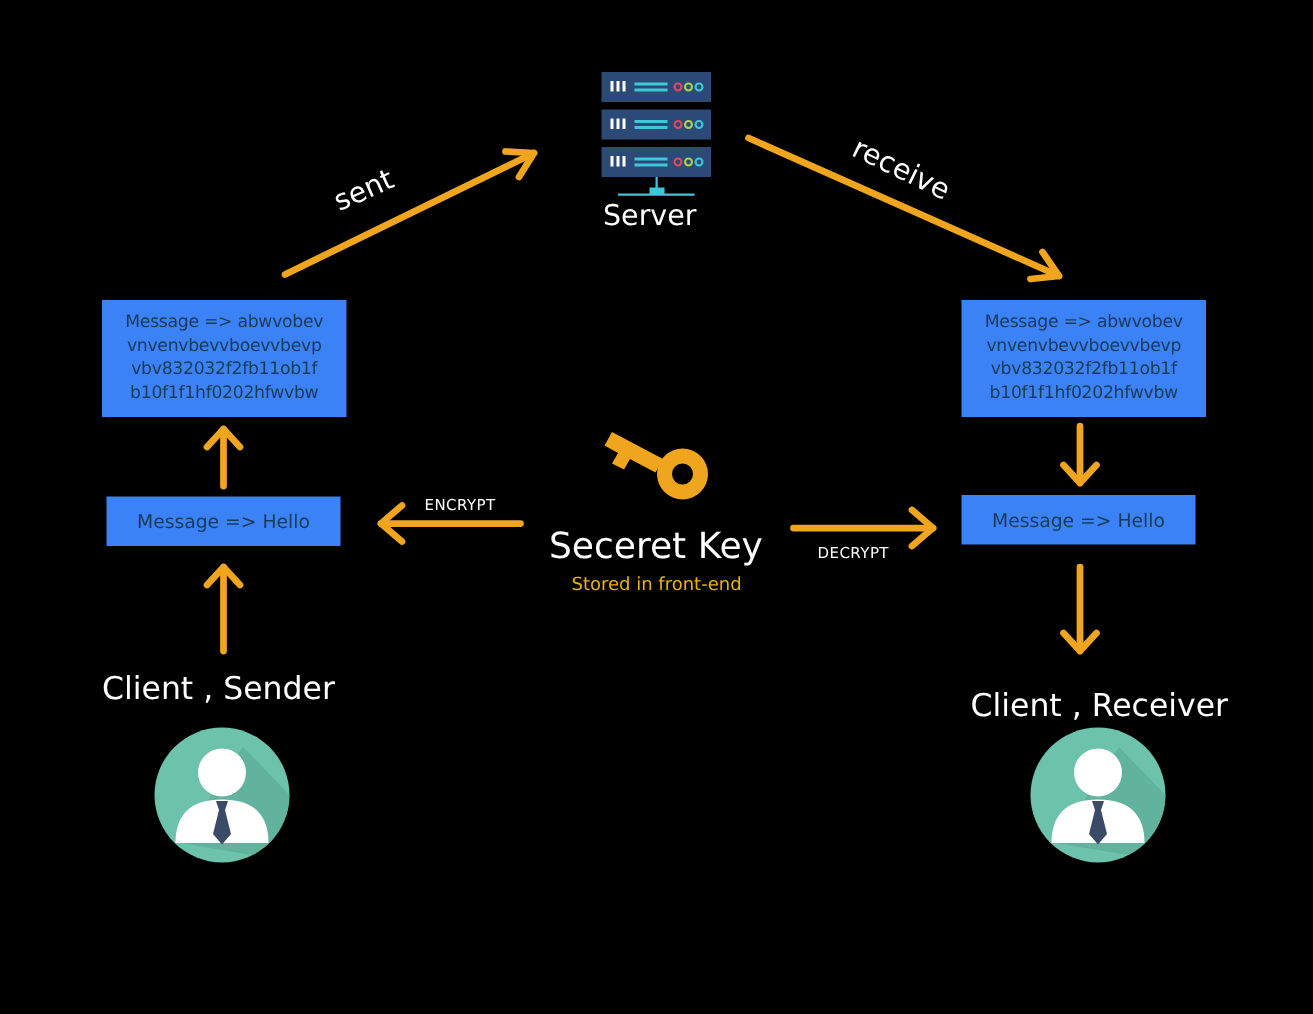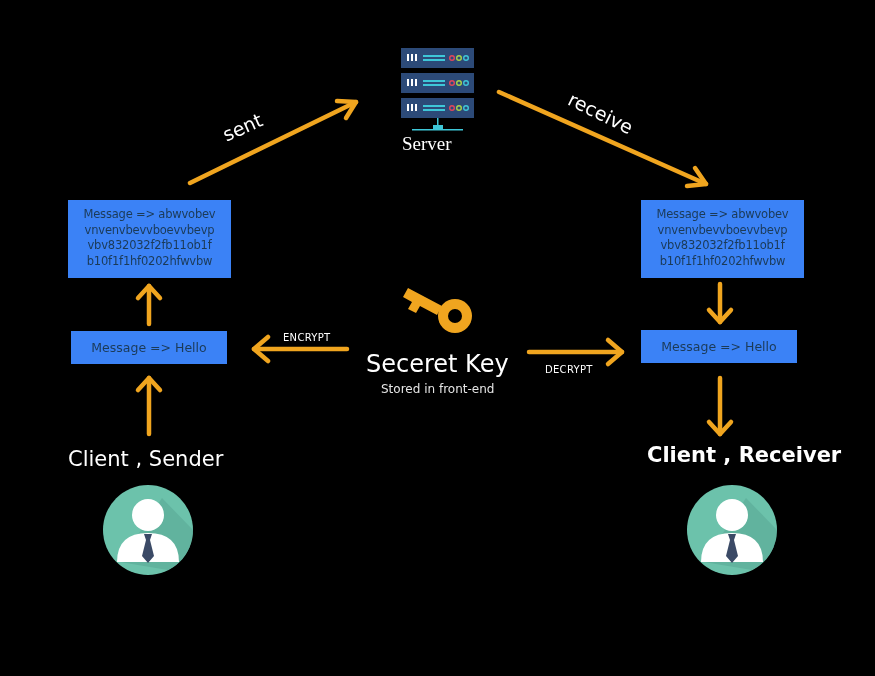--- a/index.html
+++ b/index.html
@@ -6,21 +6,21 @@
   body { width:875px; height:676px; background:#000; position:relative; overflow:hidden;
          font-family:"DejaVu Sans", "Liberation Sans", sans-serif; }
   .abs { position:absolute; }
   svg.layer { position:absolute; left:0; top:0; }
   .box { position:absolute; background:#3b82f6; color:#1b3a57; text-align:center;
          box-sizing:border-box; }
   .cipher { font-size:11.5px; line-height:15.5px; padding-top:7px; letter-spacing:-0.2px; }
   .plain { font-size:12.5px; display:flex; align-items:center; justify-content:center; }
   .label-xl { color:#fff; font-size:21px; white-space:nowrap; }
   .label-md { color:#fff; font-size:19px; white-space:nowrap; }
-  .label-sm { color:#e5e5e5; font-size:12.5px; white-space:nowrap; }
+  .label-sm { color:#eab308; font-size:12.5px; white-space:nowrap; }
   .label-xs { color:#fff; font-size:10px; white-space:nowrap; letter-spacing:0.3px; }
   .rot { transform-origin:center center; }
 </style>
 </head>
 <body>
 
 <svg class="layer" width="875" height="676" viewBox="0 0 875 676">
   <g stroke="#f0a51f" stroke-width="4.5" fill="none" stroke-linecap="round" stroke-linejoin="round">
 
     <g>
@@ -117,21 +117,21 @@
 
   <g>
     <circle cx="732" cy="530" r="45" fill="#6cc2ab"></circle>
     <path d="M746,498 L777,530 A45,45 0 0 1 752,570 L704,562 Z" fill="#5aa896" opacity="0.6"></path>
     <circle cx="732" cy="515" r="16" fill="#fff"></circle>
     <path d="M701,562 Q701,533 732,533 Q763,533 763,562 Z" fill="#fff"></path>
     <polygon points="728,534 736,534 734,540 738,556 732,563 726,556 730,540" fill="#3b4a66"></polygon>
   </g>
 </svg>
 
-<div class="abs label-md" style="left:402px; top:133px;font-family:Liberation Serif, serif;">Server</div>
+<div class="abs label-md" style="left:402px; top:133px;">Server</div>
 
 <div class="abs label-md rot" style="left:222px; top:116px; transform:rotate(-24deg);">sent</div>
 <div class="abs label-md rot" style="left:566px; top:102px; transform:rotate(26deg);">receive</div>
 <div class="abs label-xs" style="left:283px; top:332px;">ENCRYPT</div>
 <div class="abs label-xs" style="left:545px; top:335px;margin-top:29px;">DECRYPT</div>
 
 <div class="abs label-md" style="left:366px; top:350px; font-size:24px;">Seceret Key</div>
 <div class="abs label-sm" style="left:381px; top:382px; font-size:12px;">Stored in front-end</div>
 
 <div class="box cipher" style="left:68px; top:200px; width:163px; height:78px;">
@@ -150,13 +150,13 @@
 
 <div class="box plain" style="left:71px; top:331px; width:156px; height:33px;">
   <span>Message =&gt; Hello</span>
 </div>
 
 <div class="box plain" style="left:641px; top:330px; width:156px; height:33px;">
   <span>Message =&gt; Hello</span>
 </div>
 
 <div class="abs label-xl" style="left:68px; top:447px;">Client , Sender</div>
-<div class="abs label-xl" style="left:647px; top:443px;font-weight:bold;">Client , Receiver</div>
+<div class="abs label-xl" style="left:647px; top:458px;">Client , Receiver</div>
 
 </body></html>

